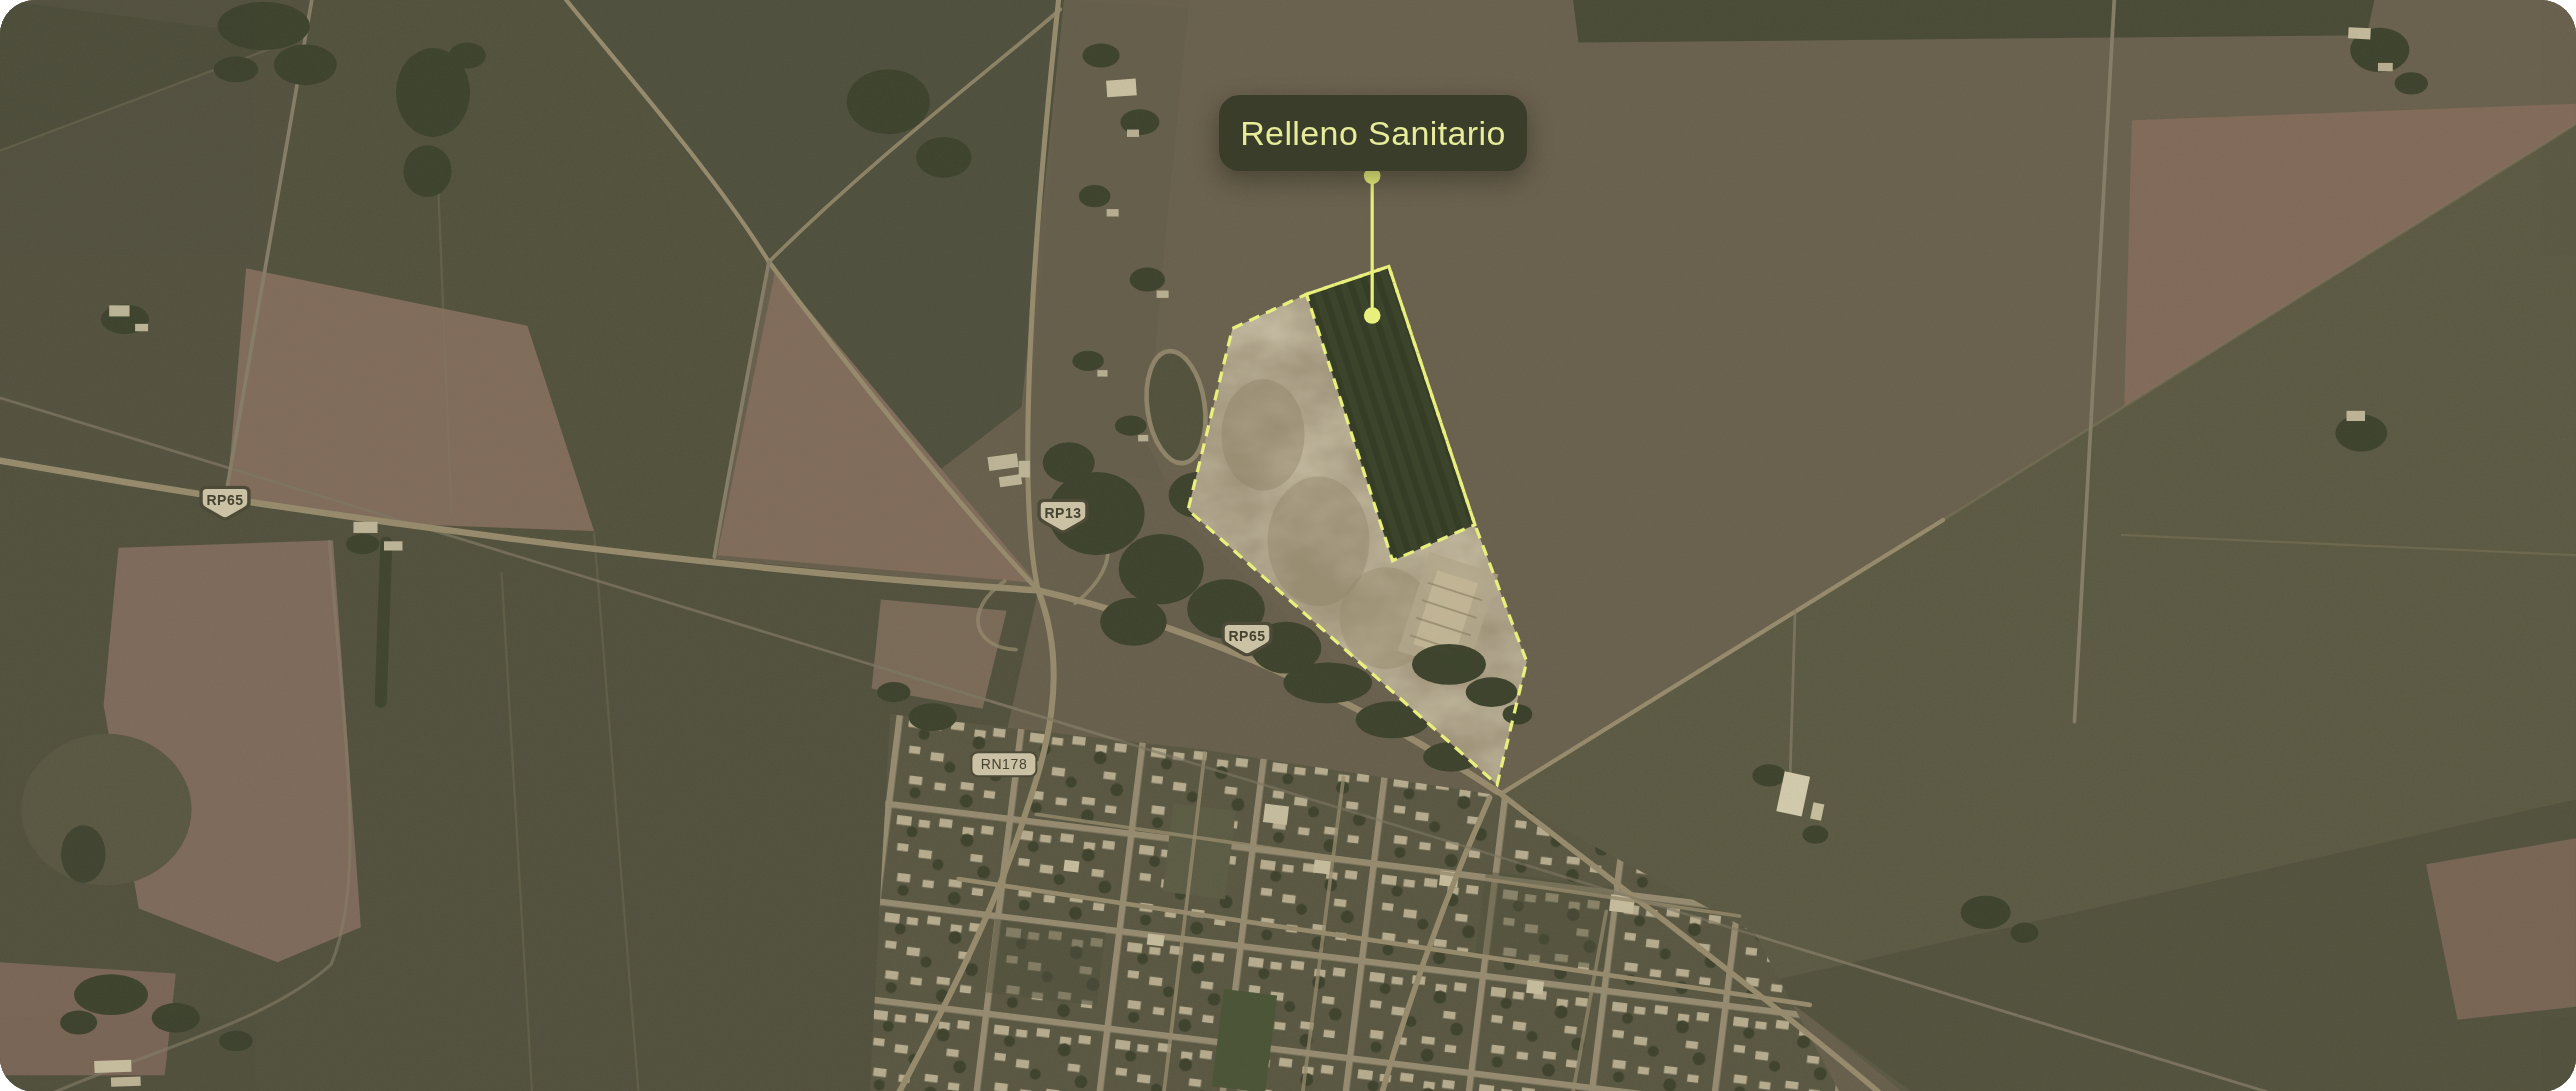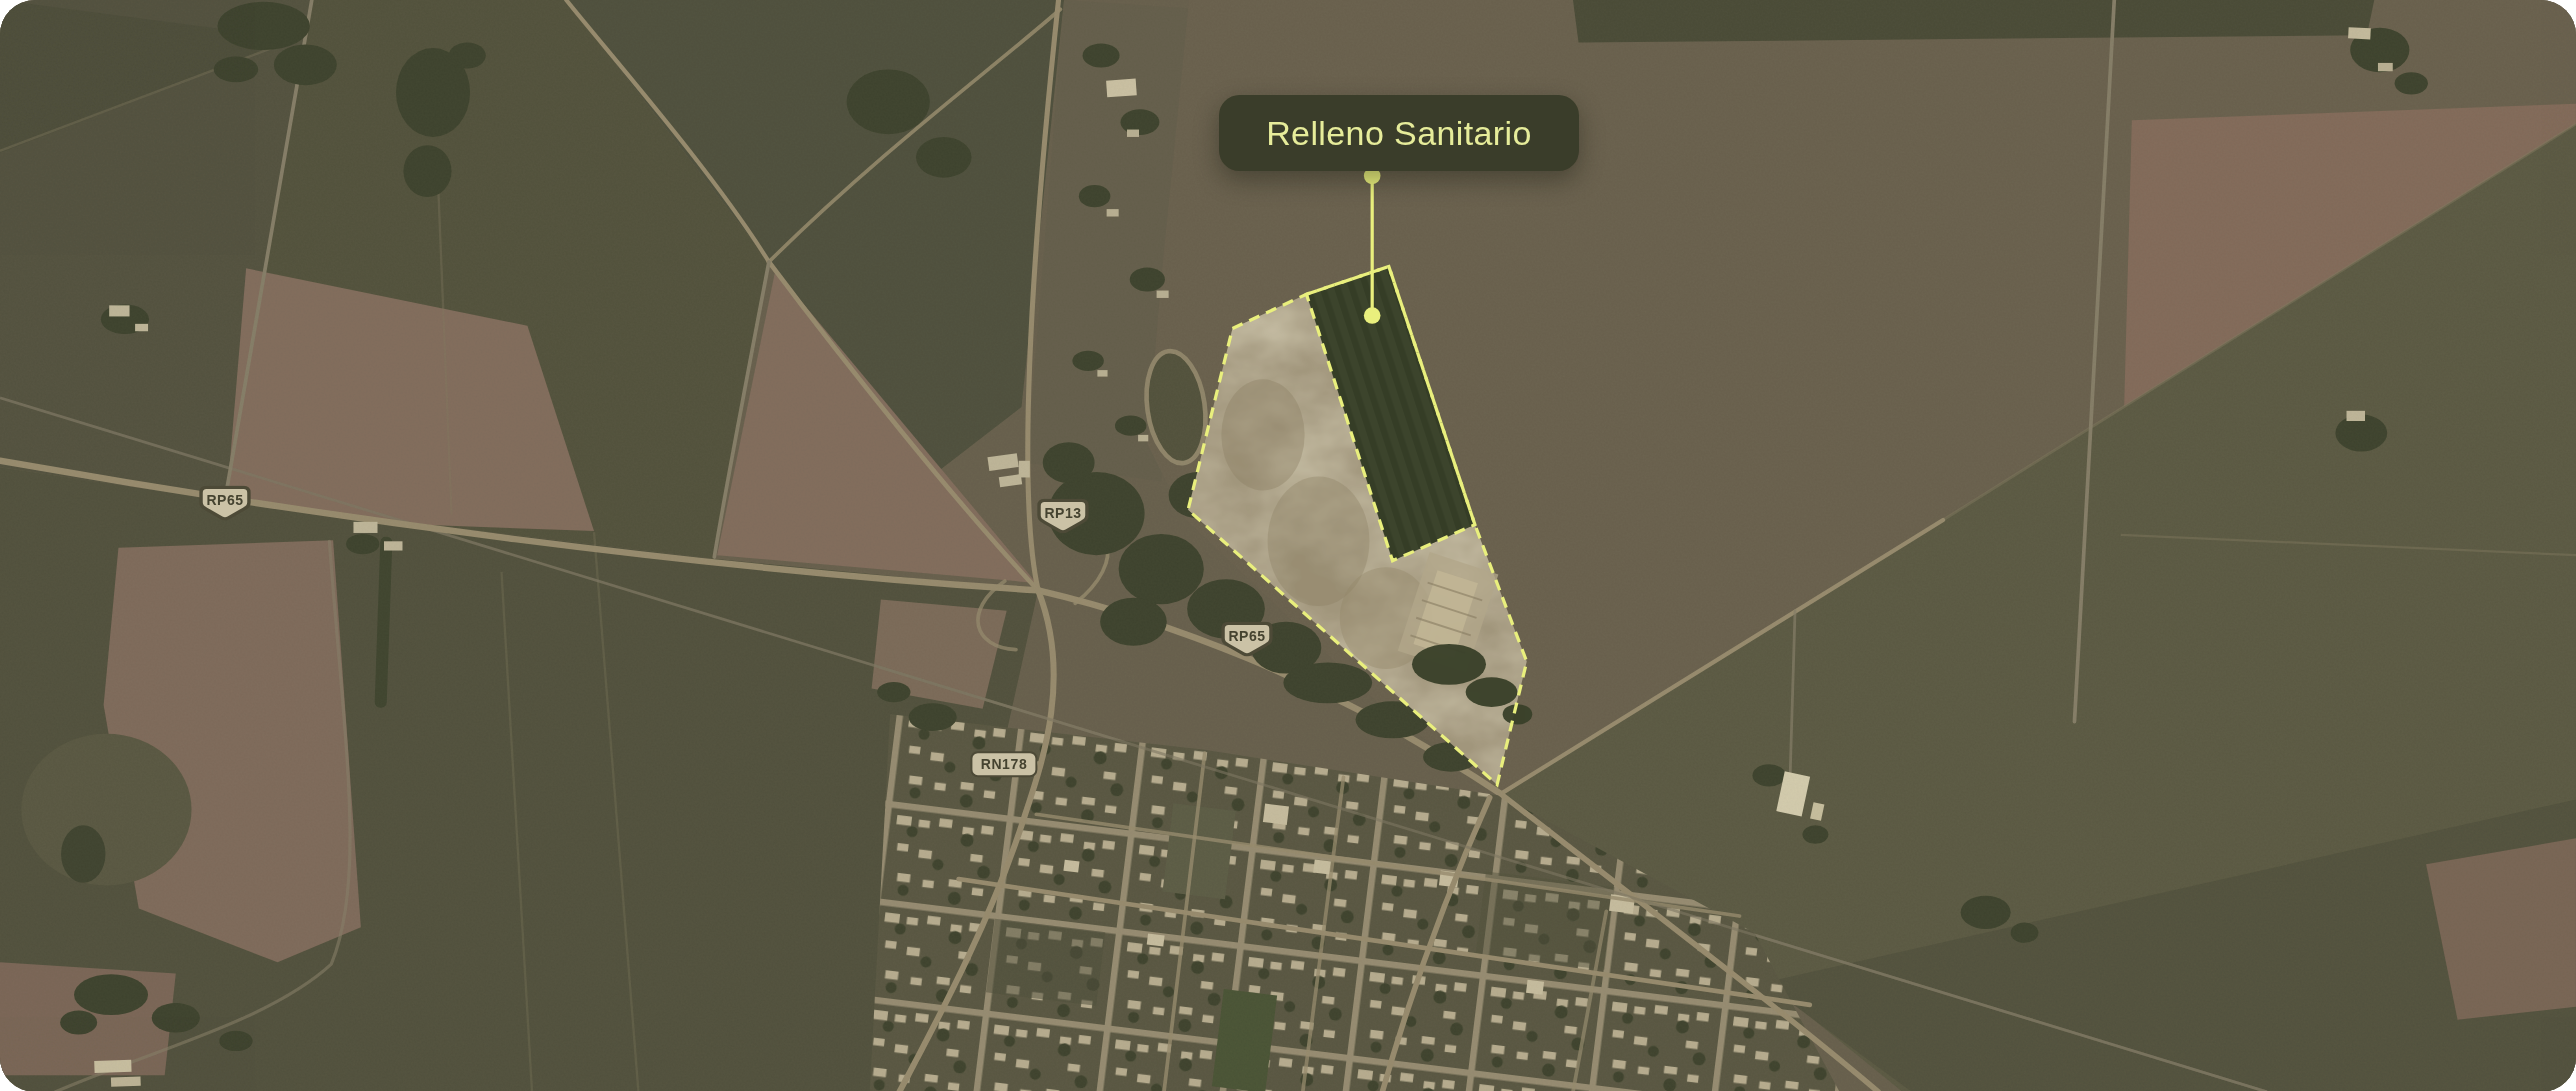--- a/index.html
+++ b/index.html
@@ -20,24 +20,24 @@
 
   
   .shield{position:absolute;width:52px;height:35px;transform:translate(-50%,-50%);
     display:flex;align-items:center;justify-content:center;}
   .shield-shape{position:absolute;inset:0;width:100%;height:100%;}
   .shield-shape path{fill:var(--shield-bg,#cbc2a6);stroke:var(--shield-border,#4d4a37);stroke-width:5;}
   .shield-text{position:relative;font-size:14px;font-weight:700;line-height:1;
     color:var(--shield-text,#454330);letter-spacing:0.5px;margin-top:-6.5px;}
   .badge{position:absolute;transform:translate(-50%,-50%);background:var(--shield-bg,#cbc2a6);
     border:2.8px solid var(--shield-border,#4d4a37);border-radius:7.4px;padding:2.8px 8.3px;
-    font-size:14px;font-weight:700;color:var(--shield-text,#454330);letter-spacing:0.6px;}
+    font-size:14px;font-weight:400;color:var(--shield-text,#454330);letter-spacing:0.6px;}
 
   
-  .tooltip{position:absolute;left:1219px;top:95px;width:360px;height:76px;
+  .tooltip{position:absolute;left:1219px;top:95px;width:308px;height:76px;
     background:var(--tooltip-bg,#3a3d2a);border-radius:20.4px;display:flex;align-items:center;
     justify-content:center;box-shadow:0 9.3px 24px rgba(15,16,8,.35);}
   .tooltip-text{font-size:34px;font-weight:400;color:var(--tooltip-text,#e6ec9a);letter-spacing:0.4px;}
 </style>
 </head>
 <body>
 
 <div class="stage">
   <div class="map">
 

